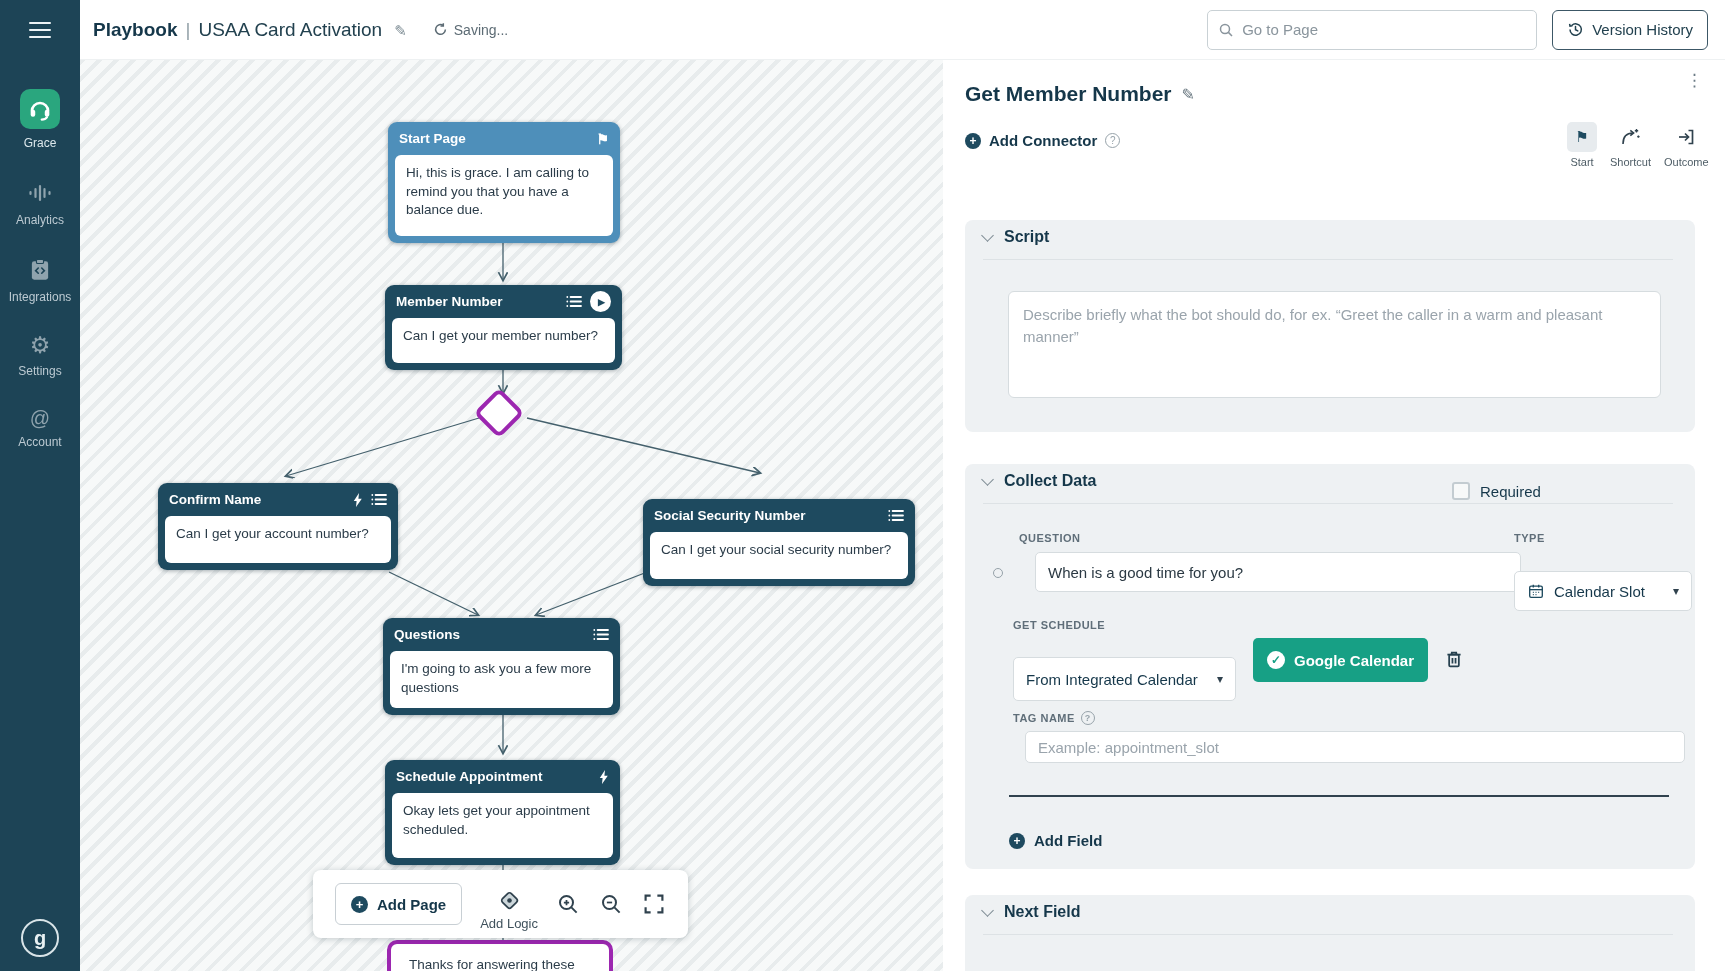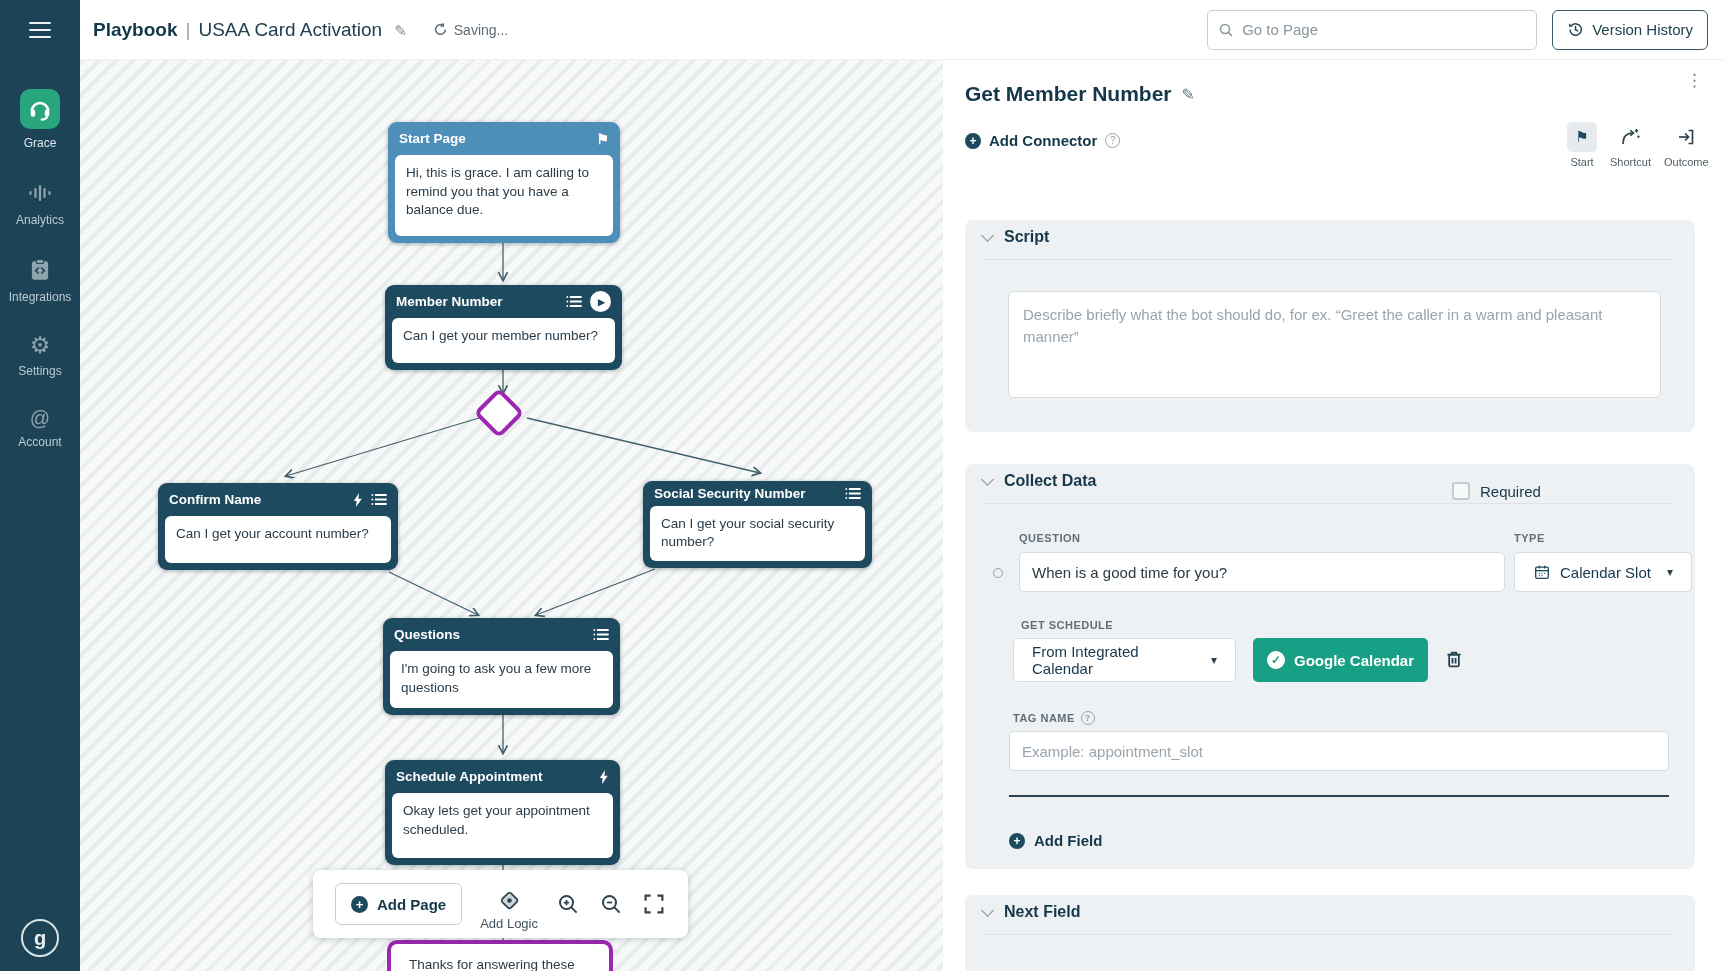--- a/index.html
+++ b/index.html
@@ -119,25 +119,25 @@
 
   .required-wrap { position:absolute; left:487px; top:18px; display:flex; align-items:center; gap:10px; }
   .checkbox { width:18px; height:18px; border:2px solid #c3ccd1; border-radius:3px; background:#f7f9f9; cursor:pointer; }
   .required-label { font-size:15px; color:#15374a; }
   .field-label { position:absolute; font-size:11px; font-weight:700; letter-spacing:.5px; color:#5f6e79;
                  display:flex; align-items:center; gap:6px; }
   .drag-dot { position:absolute; left:28px; top:104px; width:10px; height:10px; border:1.6px solid #96a2a9;
               border-radius:50%; cursor:grab; }
   .text-input { position:absolute; border:1px solid #d6dcdf; border-radius:5px; background:#fff;
                 font-size:15px; color:#2b3943; padding:0 12px; outline:none;
-                font-family:"Liberation Sans", sans-serif; }
+                font-family:"Liberation Sans", sans-serif;margin-left:16px; }
   .text-input::placeholder { color:#9aa4ac; }
   .select { position:absolute; border:1px solid #d6dcdf; border-radius:5px; background:#fff;
-            display:flex; align-items:center; gap:9px; padding:0 18px; font-size:15px; color:#15374a;
-            cursor:pointer; }
+            display:flex; align-items:center; gap:9px; padding:0 12px; font-size:15px; color:#15374a;
+            cursor:pointer;margin-top:19px; }
   .select .caret { margin-left:auto; color:#30424e; font-size:12px; }
   .gc-btn { position:absolute; left:288px; top:174px; width:175px; height:44px; background:#17a085;
             border:none; border-radius:5px; display:flex; align-items:center; justify-content:center; gap:9px;
             color:#fff; font-size:15px; font-weight:700; cursor:pointer;
             font-family:"Liberation Sans", sans-serif; }
   .check-circle { width:18px; height:18px; background:#fff; border-radius:50%; color:#17a085;
                   font-size:12px; font-weight:700; display:flex; align-items:center; justify-content:center; }
   .trash { position:absolute; left:478px; top:184px; cursor:pointer; display:flex; }
   .dark-divider { position:absolute; left:44px; top:331px; width:660px; height:1.5px; background:#30424e; }
   .addfield-row { position:absolute; left:44px; top:368px; display:flex; align-items:center; gap:9px; cursor:pointer; }
@@ -306,21 +306,21 @@
         </span>
         <span>
           <svg width="16" height="13" viewBox="0 0 16 13" stroke="#fff" stroke-width="1.8" stroke-linecap="round">
             <path d="M1.3 2h.01M1.3 6.5h.01M1.3 11h.01M4.6 2H15M4.6 6.5H15M4.6 11H15"></path>
           </svg>
         </span>
       </div>
       <div class="node-body">Can I get your account number?</div>
     </div>
 
-    <div class="node node-dark" style="left:563px; top:421px; width:229px; height:87px;">
+    <div class="node node-dark" style="left:563px; top:439px; width:272px; height:87px;">
       <div class="node-head">
         <span>Social Security Number</span>
         <span class="spacer"></span>
         <span>
           <svg width="16" height="13" viewBox="0 0 16 13" stroke="#fff" stroke-width="1.8" stroke-linecap="round">
             <path d="M1.3 2h.01M1.3 6.5h.01M1.3 11h.01M4.6 2H15M4.6 6.5H15M4.6 11H15"></path>
           </svg>
         </span>
       </div>
       <div class="node-body">Can I get your social security number?</div>
@@ -473,21 +473,21 @@
             <rect x="3" y="4.5" width="14" height="12.5" rx="1.5"></rect>
             <path d="M3 8.5h14"></path>
             <path d="M7 3v3M13 3v3"></path>
             <path d="M6.5 11.5h1M9.5 11.5h1M12.5 11.5h1M6.5 14h1M9.5 14h1" stroke-width="1.4"></path>
           </svg>
         </span>
         <span>Calendar Slot</span>
         <span class="caret">▾</span>
       </div>
 
-      <span class="field-label" style="left:48px; top:155px;margin-left:8px;">GET SCHEDULE</span>
+      <span class="field-label" style="left:48px; top:155px;">GET SCHEDULE</span>
       <div class="select" style="left:48px; top:174px; width:223px; height:44px;">
         <span>From Integrated Calendar</span>
         <span class="caret">▾</span>
       </div>
       <button class="gc-btn">
         <span class="check-circle">
           <span>✓</span>
         </span>
         <span>Google Calendar</span>
       </button>
@@ -499,21 +499,21 @@
           <path d="M8.6 9v5M11.4 9v5"></path>
         </svg>
       </span>
 
       <span class="field-label" style="left:48px; top:247px;">
         <span>TAG NAME</span>
         <span class="help-circle" style="width:14px;height:14px;font-size:9px;">
           <span>?</span>
         </span>
       </span>
-      <input class="text-input" style="left: 44px; top: 267px; width: 660px; height: 40px;" placeholder="Example: appointment_slot">
+      <input class="text-input" style="left: 44px; top: 267px; width: 660px; height: 32px;" placeholder="Example: appointment_slot">
 
       <div class="dark-divider"></div>
 
       <div class="addfield-row">
         <span class="plus-circle" style="width:16px;height:16px;font-size:12px;">
           <span>+</span>
         </span>
         <span class="addfield-label">Add Field</span>
       </div>
     </div>

